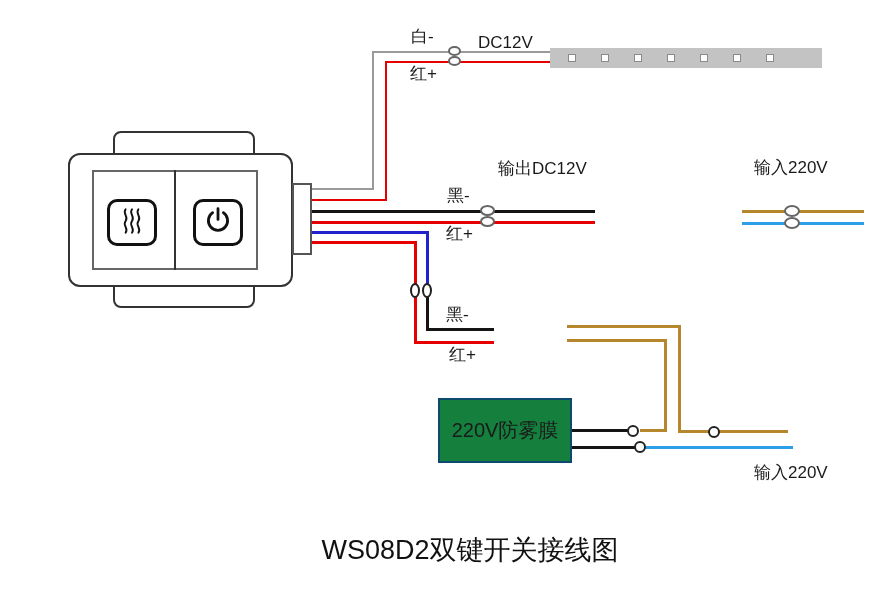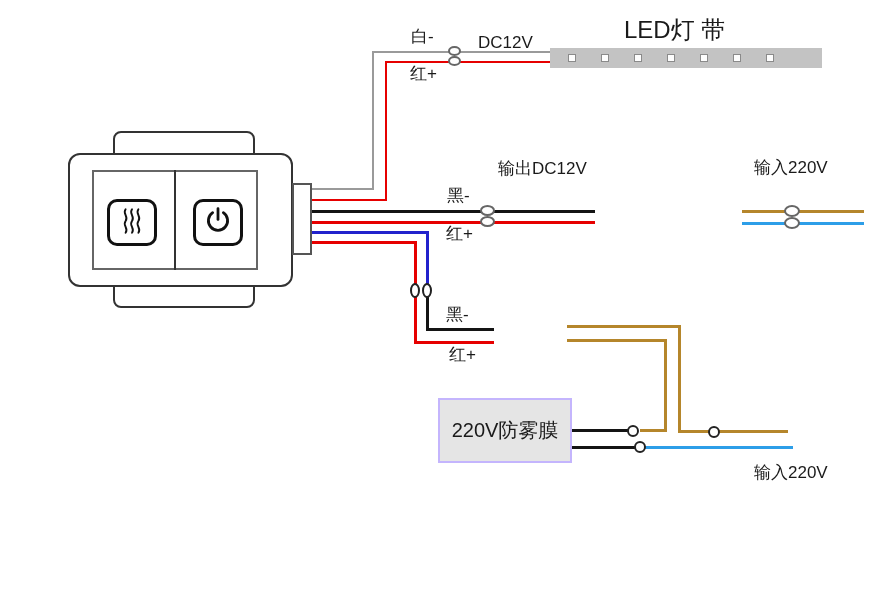--- a/index.html
+++ b/index.html
@@ -10,21 +10,21 @@
   .c-red{background:#e60000;}
   .c-black{background:#141414;}
   .c-blue{background:#2222cc;}
   .c-brown{background:#b5862b;}
   .c-lblue{background:#2d9ee8;}
   .conn{position:absolute;background:#fff;border:2px solid #666;border-radius:50%;box-sizing:border-box;z-index:4;}
   .conn.dark{border-color:#222;}
   .box{position:absolute;display:flex;align-items:center;justify-content:center;box-sizing:border-box;z-index:3;color:#1a1a1a;}
   .power-box{background:#d4d4d4;border:2px solid #bcbcbc;border-radius:12px;font-size:19px;}
   .relay-box{background:#fff;border:2px solid #999;font-size:17px;}
-  .fog-box{background:#e5e5e5;border:2px solid #c4b5fd;font-size:20px;}
+  .fog-box{background:#15803d;border:2px solid #0c4a6e;font-size:20px;}
   .led-strip{position:absolute;background:#c3c3c3;z-index:3;}
   .led-chip{position:absolute;width:8px;height:8px;background:#fdfdfd;border:1px solid #8a8a8a;box-sizing:border-box;}
   .sw-tab{position:absolute;background:#fff;border:2px solid #333;border-radius:8px;box-sizing:border-box;z-index:1;}
   .sw-body{position:absolute;background:#fff;border:2px solid #333;border-radius:12px;box-sizing:border-box;z-index:2;}
   .sw-inner{position:absolute;background:#fff;border:2px solid #666;box-sizing:border-box;z-index:3;}
   .sw-divider{position:absolute;background:#333;z-index:4;}
   .sw-btn{position:absolute;background:#fff;border:3px solid #111;border-radius:10px;box-sizing:border-box;z-index:5;display:flex;align-items:center;justify-content:center;}
   .sw-conn{position:absolute;background:#fff;border:2px solid #555;box-sizing:border-box;z-index:3;}
   .caption{position:absolute;left:280px;top:532px;width:380px;text-align:center;font-size:27px;color:#111;}
 </style>
@@ -110,25 +110,25 @@
   </div>
   <div class="wire c-black" style="left:571px;top:429px;width:62px;height:3px;"></div>
   <div class="wire c-black" style="left:571px;top:446px;width:66px;height:3px;"></div>
   <div class="wire c-lblue" style="left:645px;top:446px;width:148px;height:3px;"></div>
   <div class="conn dark" style="left:627px;top:425px;width:12px;height:12px;"></div>
   <div class="conn dark" style="left:634px;top:441px;width:12px;height:12px;"></div>
 
   <div class="lbl" style="left:411px;top:27px;font-size:17px;">白-</div>
   <div class="lbl" style="left:466px;top:33px;font-size:17px;margin-left:12px;">DC12V</div>
   <div class="lbl" style="left:410px;top:64px;font-size:17px;">红+</div>
-  <div class="lbl" style="left:624px;top:16px;font-size:24px;">LED灯 带</div>
 
   <div class="lbl" style="left:498px;top:159px;font-size:17px;">输出DC12V</div>
   <div class="lbl" style="left:447px;top:186px;font-size:17px;">黑-</div>
   <div class="lbl" style="left:446px;top:224px;font-size:17px;">红+</div>
   <div class="lbl" style="left:754px;top:158px;font-size:17px;">输入220V</div>
 
   <div class="lbl" style="left:446px;top:305px;font-size:17px;">黑-</div>
   <div class="lbl" style="left:449px;top:345px;font-size:17px;">红+</div>
 
   <div class="lbl" style="left:754px;top:463px;font-size:17px;">输入220V</div>
 
+  <div class="caption">WS08D2双键开关接线图</div>
 </div>
 
 </body></html>

